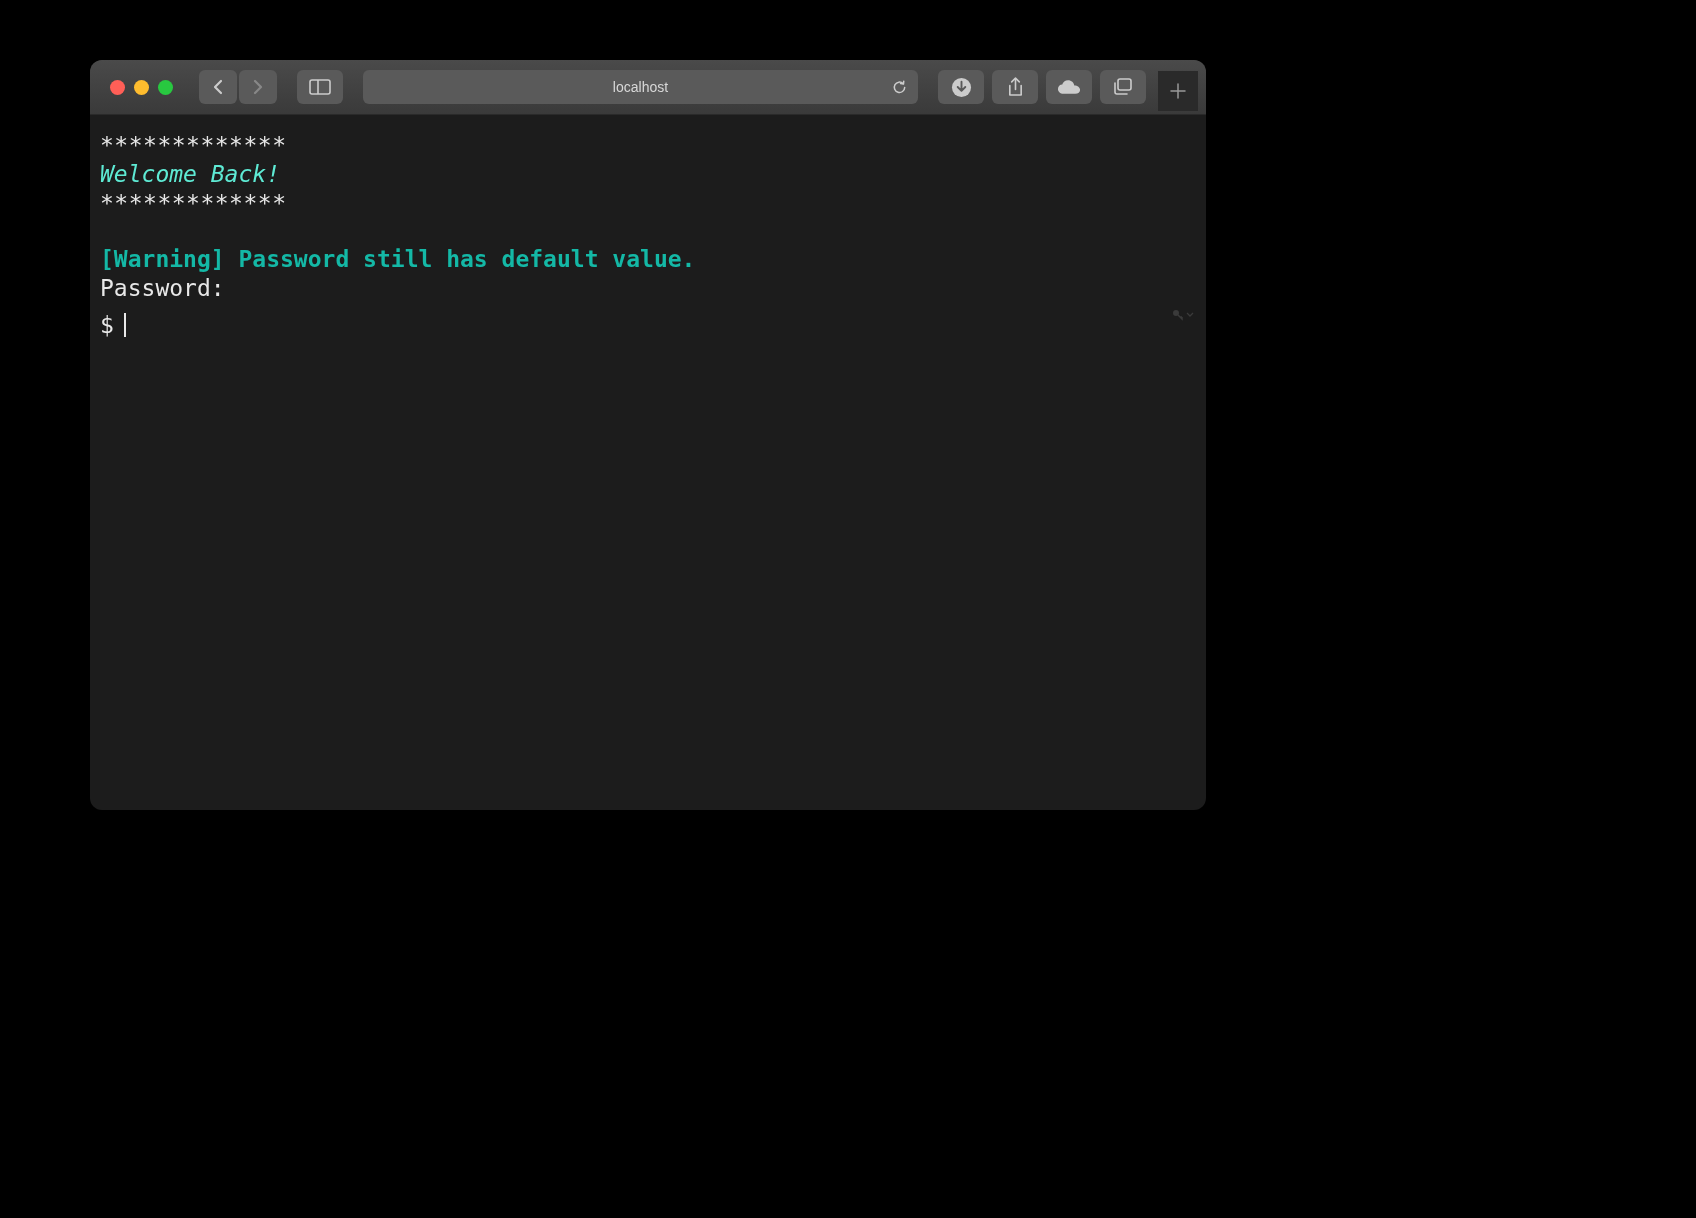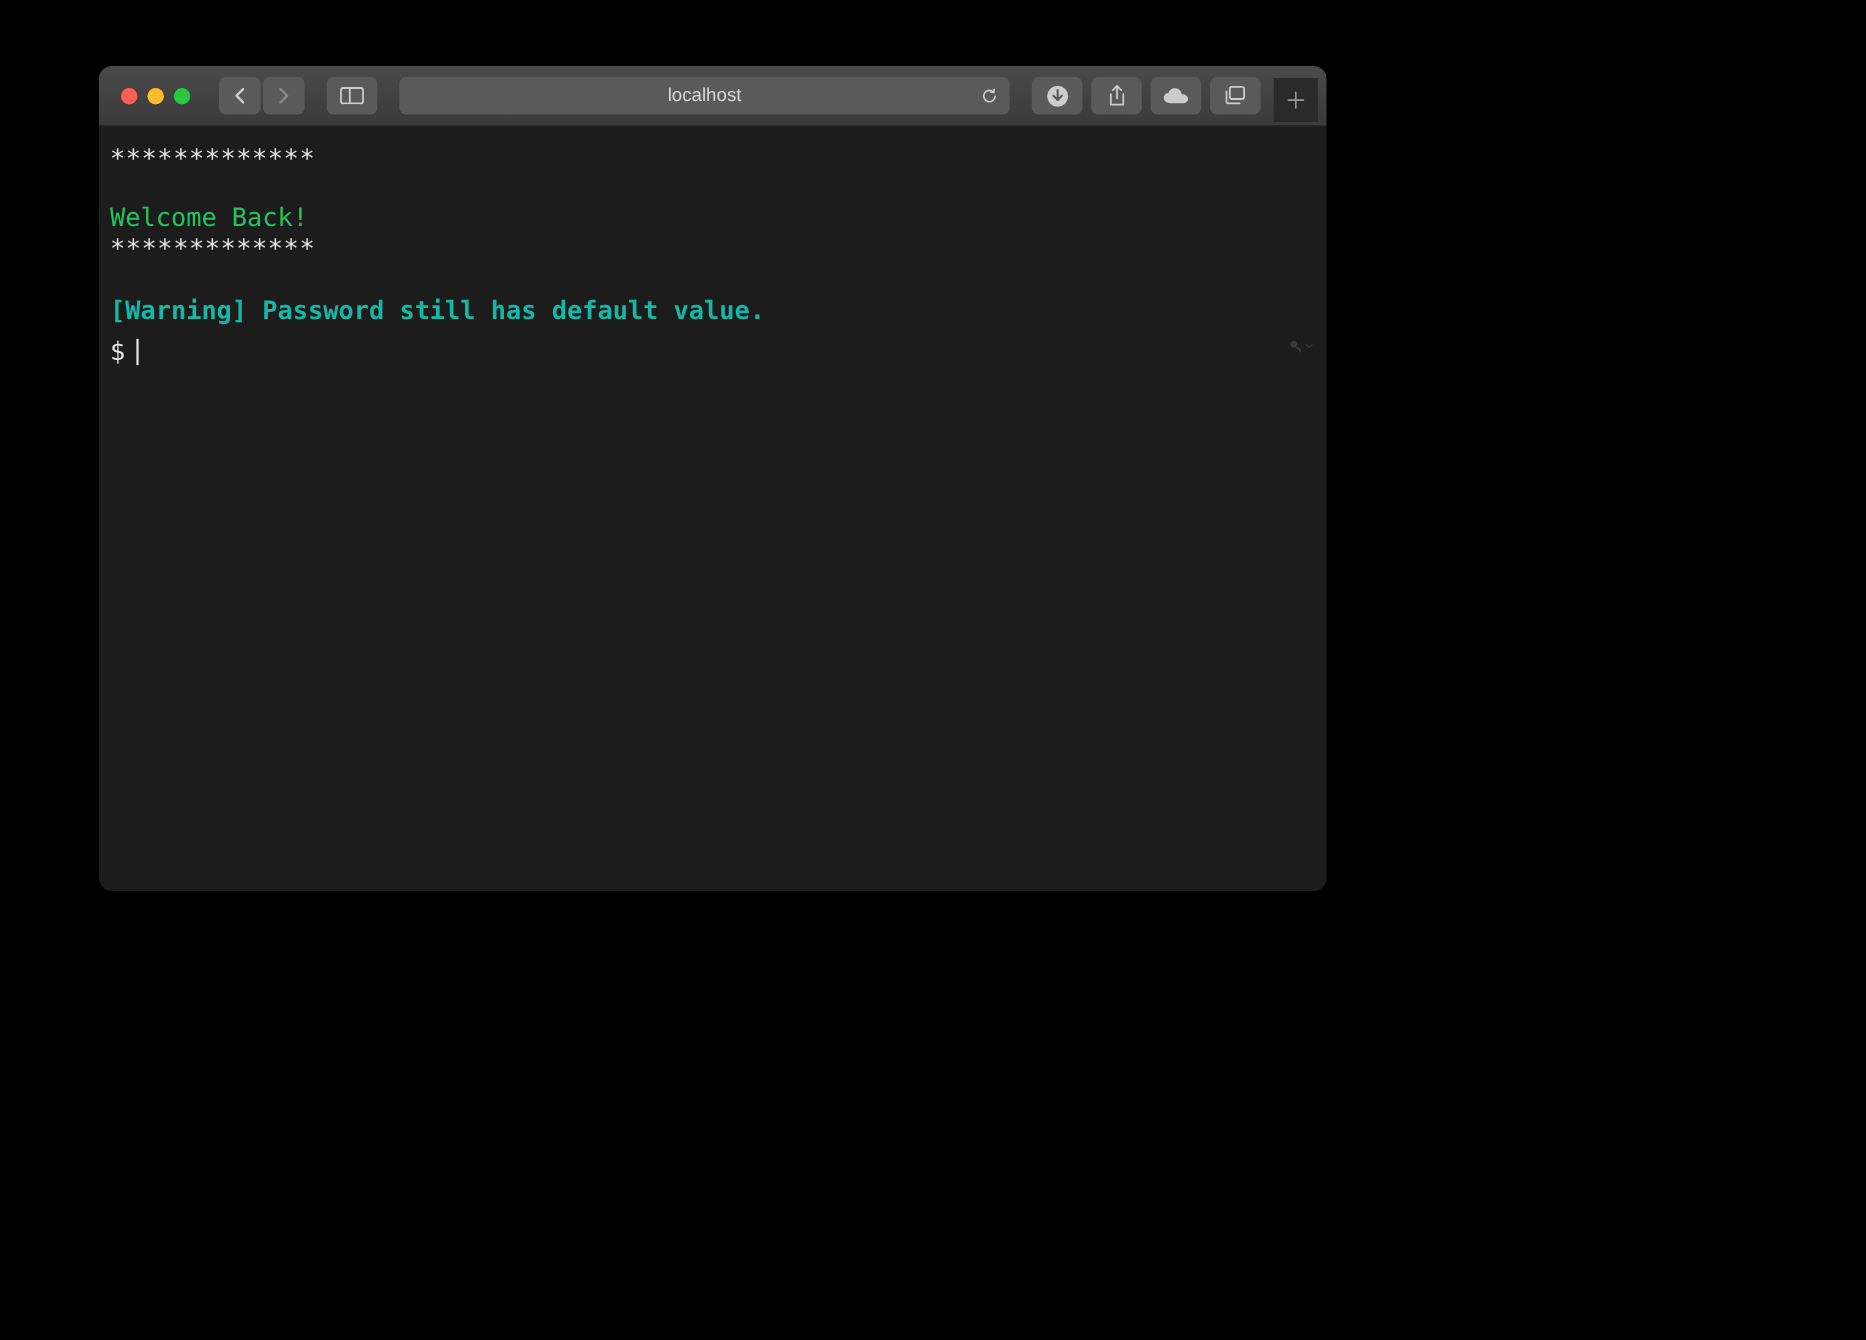--- a/index.html
+++ b/index.html
@@ -90,21 +90,21 @@
       flex: 1;
       height: 34px;
       background: #5a5a5a;
       border-radius: 6px;
       margin: 0 14px;
       display: flex;
       align-items: center;
       justify-content: center;
       position: relative;
       color: #d8d8d8;
-      font-size: 17px;
+      font-size: 14px;
     }
     
     .address-bar .refresh {
       position: absolute;
       right: 10px;
       color: #ccc;
     }
     
     .right-buttons {
       display: flex;
@@ -138,22 +138,22 @@
       position: relative;
       height: calc(100% - 55px);
     }
     
     .stars {
       color: #e8e8e8;
       letter-spacing: 0.5px;
     }
     
     .welcome {
-      color: #22c55e;
-      margin-top: 24px;
+      font-style: italic;
+      color: #5eead4;
     }
     
     .warning {
       color: #14b8a6;
       font-weight: bold;
       margin-top: 28px;
     }
     
     .password-label {
       color: #e8e8e8;
@@ -265,20 +265,21 @@
         </svg>
     </div>
 
   </div>
 
   <div class="content">
     <div class="stars">*************</div>
     <div class="welcome">Welcome Back!</div>
     <div class="stars">*************</div>
     <div class="warning">[Warning] Password still has default value.</div>
+    <div class="password-label">Password:</div>
     <div class="prompt-line">
       <span>$</span>
       <span class="cursor"></span>
     </div>
 
     <div class="key-hint">
       <svg width="12" height="12" viewBox="0 0 12 12">
           <circle cx="4" cy="4" r="3" fill="currentColor"></circle>
           <path d="M6 6 L10 10 L10 8 M8 8 L10 8" stroke="currentColor" stroke-width="1.5" fill="none"></path>
         </svg>

